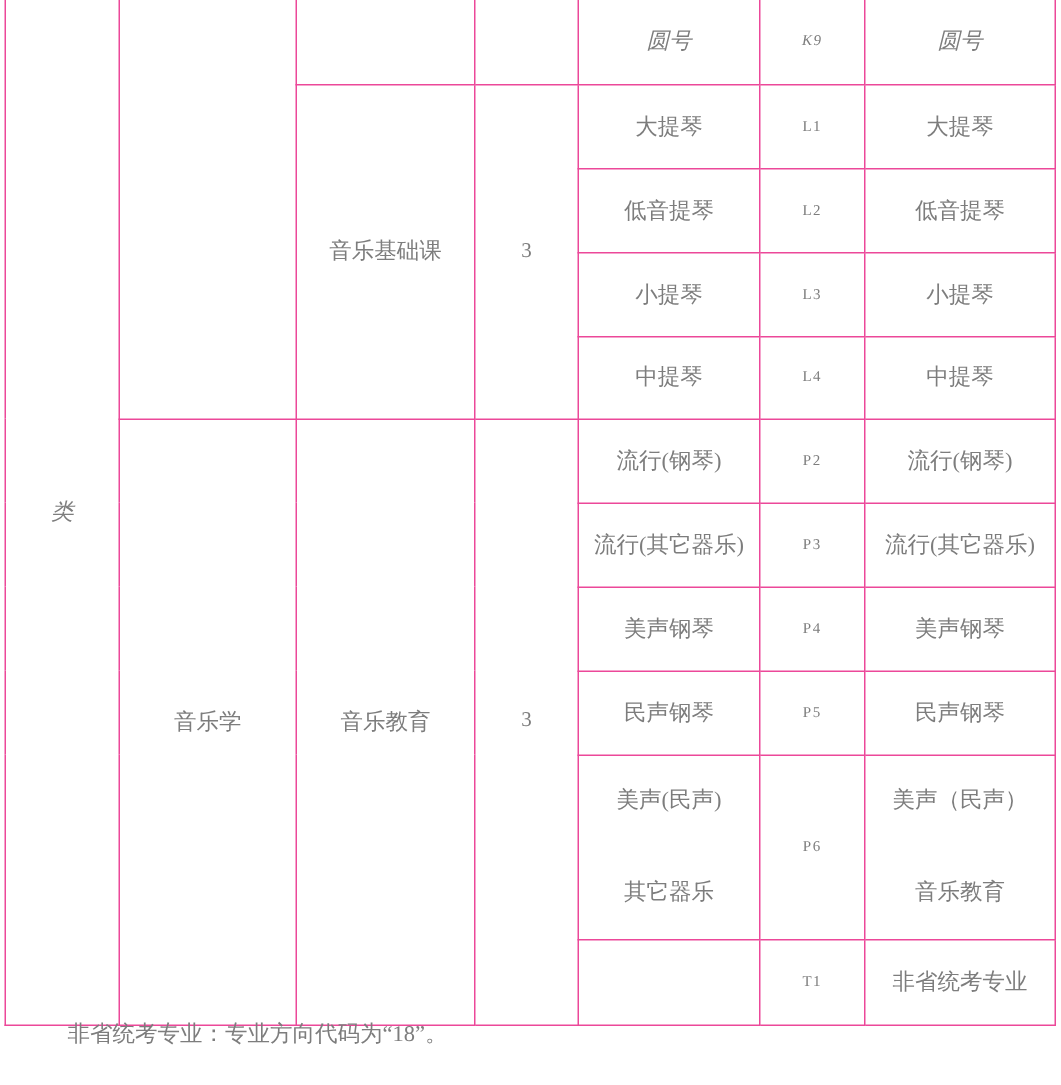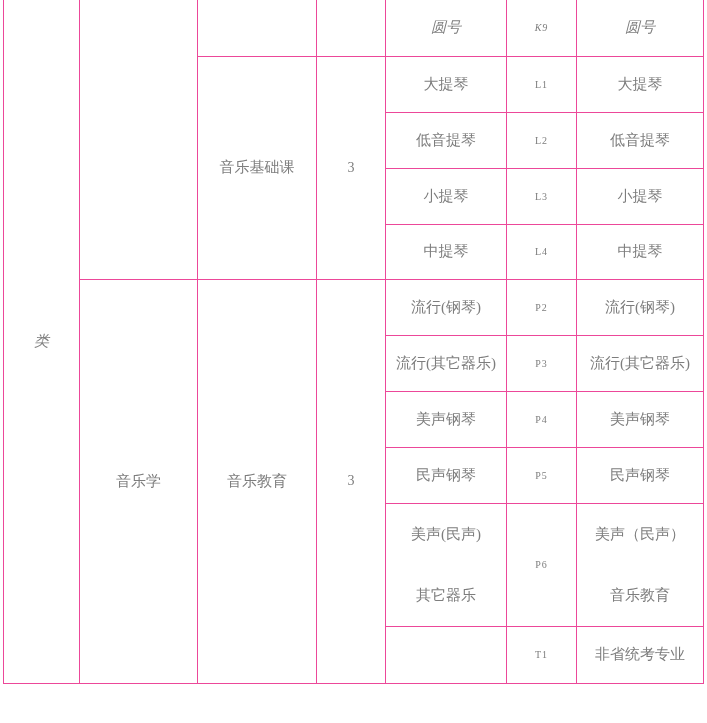--- a/index.html
+++ b/index.html
@@ -136,14 +136,15 @@
 音乐教育</td>
       </tr>
       <tr class="r11">
         <td></td>
         <td class="code-col">T1</td>
         <td>非省统考专业</td>
       </tr>
     </tbody>
   </table>
 
+  <div class="footnote">非省统考专业：专业方向代码为“18”。</div>
 
 </div>
 
 </body></html>

